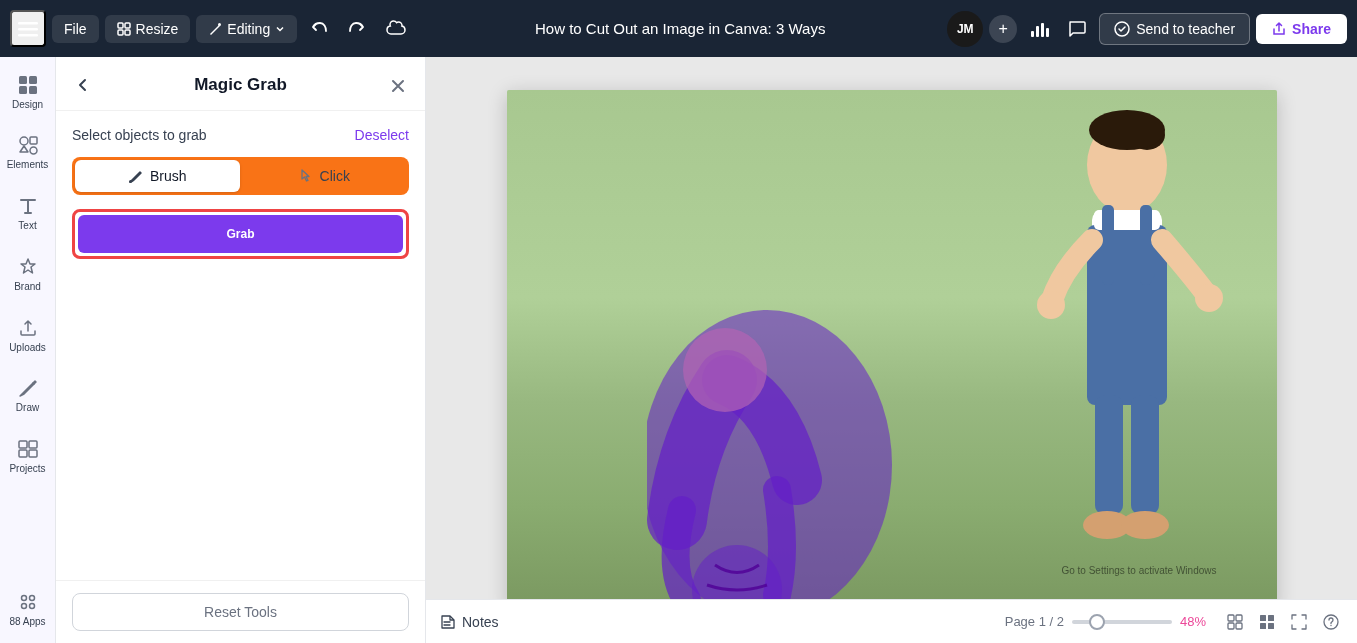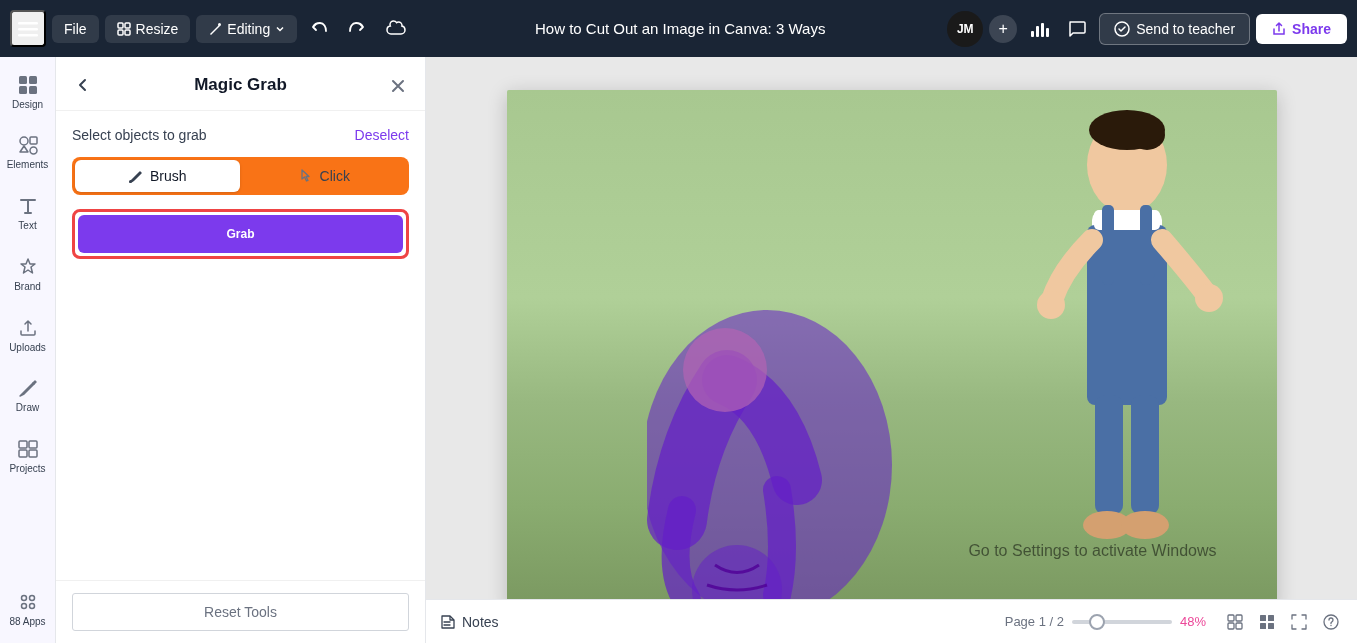--- a/index.html
+++ b/index.html
@@ -69,21 +69,21 @@
     .mode-toggle { display: flex; background: #f97316; border-radius: 8px; padding: 3px; gap: 2px; }
     .mode-btn { flex: 1; display: flex; align-items: center; justify-content: center; gap: 6px; padding: 8px 12px; border-radius: 6px; border: none; cursor: pointer; font-size: 14px; font-weight: 500; color: #374151; background: transparent; }
     .mode-btn.active { background: white; box-shadow: 0 1px 3px rgba(0,0,0,0.15); color: #111827; }
     .mode-icon { font-size: 16px; }
 
     
     .grab-btn-wrapper { border: 3px solid #ef4444; border-radius: 8px; padding: 3px; }
     .grab-btn { width: 100%; padding: 12px; background: #7c3aed; border: none; border-radius: 6px; color: white; font-size: 12px; font-weight: 600; cursor: pointer; }
 
     .panel-footer { padding: 12px 16px; border-top: 1px solid #f0f0f0; }
-    .reset-tools-btn { width: 100%; padding: 10px; background: white; border: 1px solid #d1d5db; border-radius: 3px; color: #6b7280; font-size: 14px; font-weight: 500; cursor: pointer; }
+    .reset-tools-btn { width: 100%; padding: 10px; background: white; border: 1px solid #d1d5db; border-radius: 8px; color: #6b7280; font-size: 14px; font-weight: 500; cursor: pointer; }
 
     
     .canvas-area { flex: 1; background: #e8e8e8; position: relative; display: flex; align-items: center; justify-content: center; overflow: hidden; }
 
     .canvas-image-container { position: relative; width: 770px; height: 520px; background: #c8d8c0; border-radius: 2px; overflow: hidden; box-shadow: 0 4px 20px rgba(0,0,0,0.2); }
 
     
     .canvas-bg { position: absolute; inset: 0; background: linear-gradient(180deg, #a8c890 0%, #b0d098 40%, #98b880 60%, #8aac70 80%, #7a9860 100%); }
 
     
@@ -91,21 +91,21 @@
     .notes-btn { display: flex; align-items: center; gap: 6px; background: none; border: none; cursor: pointer; color: #374151; font-size: 14px; font-weight: 500; }
     .bottom-spacer { flex: 1; }
     .page-info { font-size: 13px; color: #6b7280; font-weight: 500; }
     .zoom-slider-container { display: flex; align-items: center; gap: 8px; }
     .zoom-slider { width: 100px; height: 4px; background: #d1d5db; border-radius: 2px; appearance: none; cursor: pointer; }
     .zoom-slider::-webkit-slider-thumb { appearance: none; width: 16px; height: 16px; background: white; border: 2px solid #9ca3af; border-radius: 50%; cursor: pointer; }
     .zoom-pct { font-size: 13px; color: #ec4899; font-weight: 500; min-width: 35px; }
     .bottom-icon-btn { background: none; border: none; cursor: pointer; color: #6b7280; font-size: 16px; padding: 4px; border-radius: 4px; }
 
     
-    .windows-text { position: absolute; bottom: 50px; right: 60px; color: rgba(0,0,0,0.5); font-size: 16px; pointer-events: none; }
+    .windows-text { position: absolute; bottom: 34px; right: 60px; color: rgba(0,0,0,0.5); font-size: 10px; pointer-events: none; }
 
     
     svg { display: inline-block; vertical-align: middle; }
   </style>
 </head>
 <body>
 
 <div class="navbar">
   <button class="nav-hamburger">
     <svg width="20" height="20" viewBox="0 0 20 20" fill="white">

